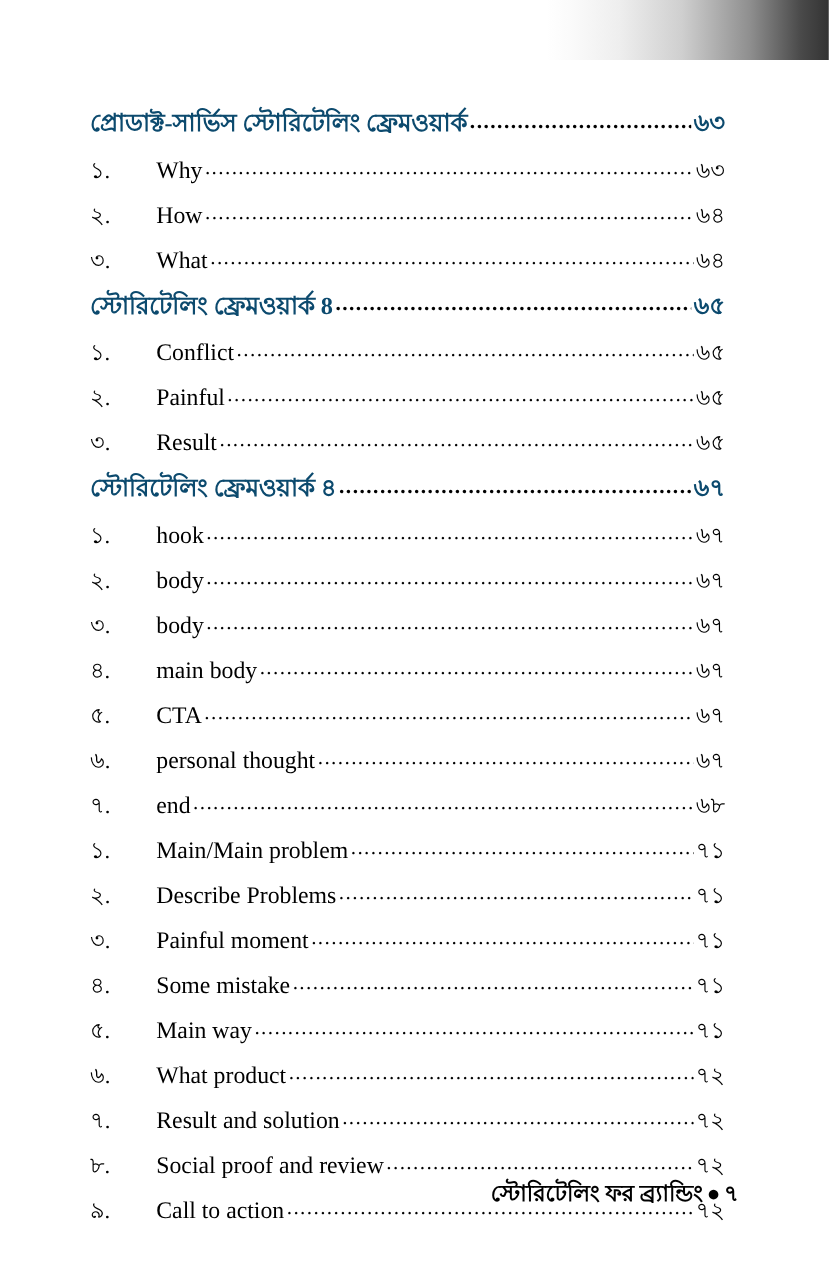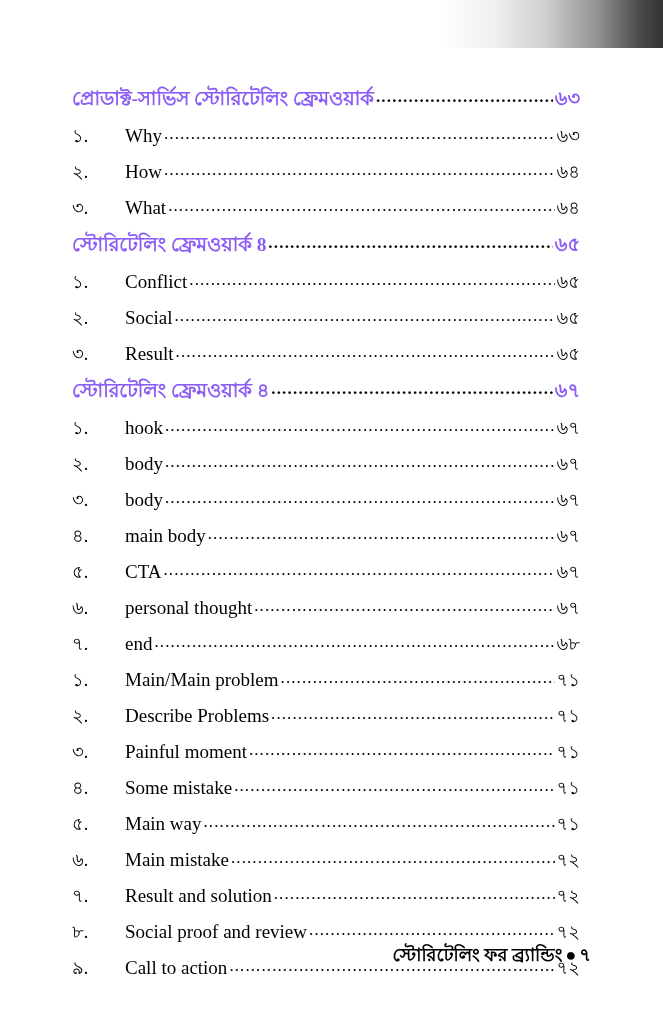--- a/index.html
+++ b/index.html
@@ -45,21 +45,21 @@
     align-items: baseline;
     width: 100%;
     white-space: nowrap;
   }
 
   
   .row-heading {
     height: 38px;
     font-size: 19.5px;
     font-weight: bold;
-    color: #8b5cf6;
+    color: #0c4a6e;
     letter-spacing: -0.1px;
     text-align: center;
   }
   .row-heading .label {
     flex: 0 0 auto;
     font-weight: bold;
   }
   .row-heading .pageno {
     flex: 0 0 auto;
     font-weight: bold;
@@ -167,21 +167,21 @@
         <span class="pageno">৬৫</span>
       </div>
       <div class="toc-row row-item">
         <span class="num">১.</span>
         <span class="label">Conflict</span>
         <span class="leader"></span>
         <span class="pageno">৬৫</span>
       </div>
       <div class="toc-row row-item">
         <span class="num">২.</span>
-        <span class="label">Social</span>
+        <span class="label">Painful</span>
         <span class="leader"></span>
         <span class="pageno">৬৫</span>
       </div>
       <div class="toc-row row-item">
         <span class="num">৩.</span>
         <span class="label">Result</span>
         <span class="leader"></span>
         <span class="pageno">৬৫</span>
       </div>
       <div class="toc-row row-heading">
@@ -256,21 +256,21 @@
         <span class="pageno">৭১</span>
       </div>
       <div class="toc-row row-item">
         <span class="num">৫.</span>
         <span class="label">Main way</span>
         <span class="leader"></span>
         <span class="pageno">৭১</span>
       </div>
       <div class="toc-row row-item">
         <span class="num">৬.</span>
-        <span class="label">Main mistake</span>
+        <span class="label">What product</span>
         <span class="leader"></span>
         <span class="pageno">৭২</span>
       </div>
       <div class="toc-row row-item">
         <span class="num">৭.</span>
         <span class="label">Result and solution</span>
         <span class="leader"></span>
         <span class="pageno">৭২</span>
       </div>
       <div class="toc-row row-item">

